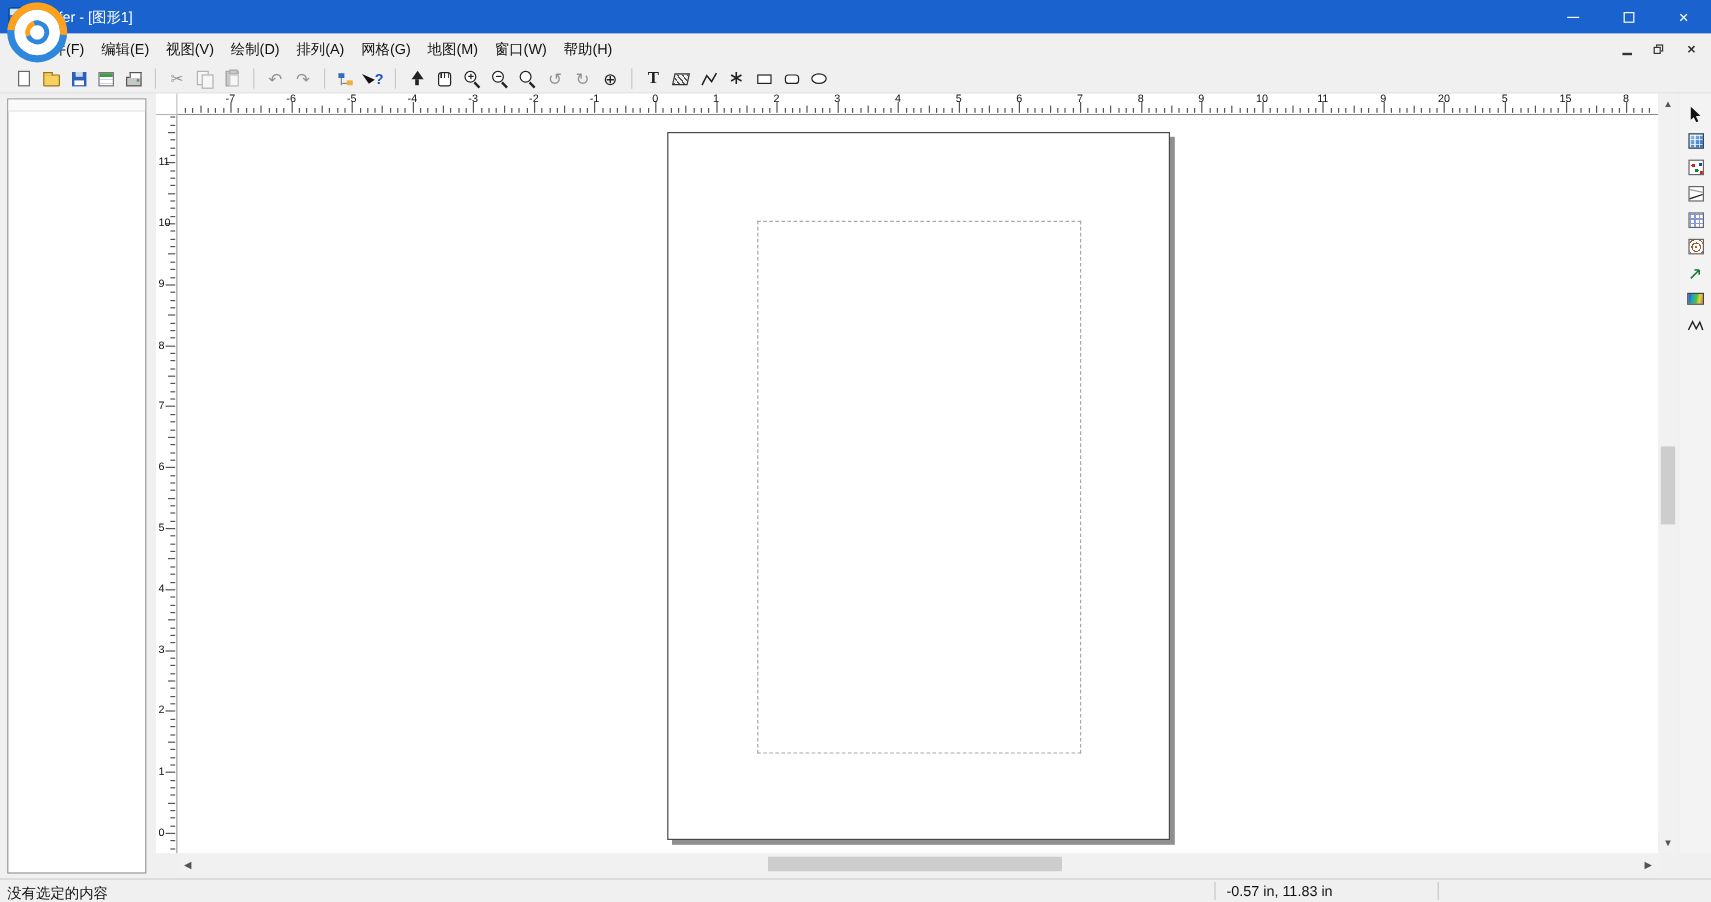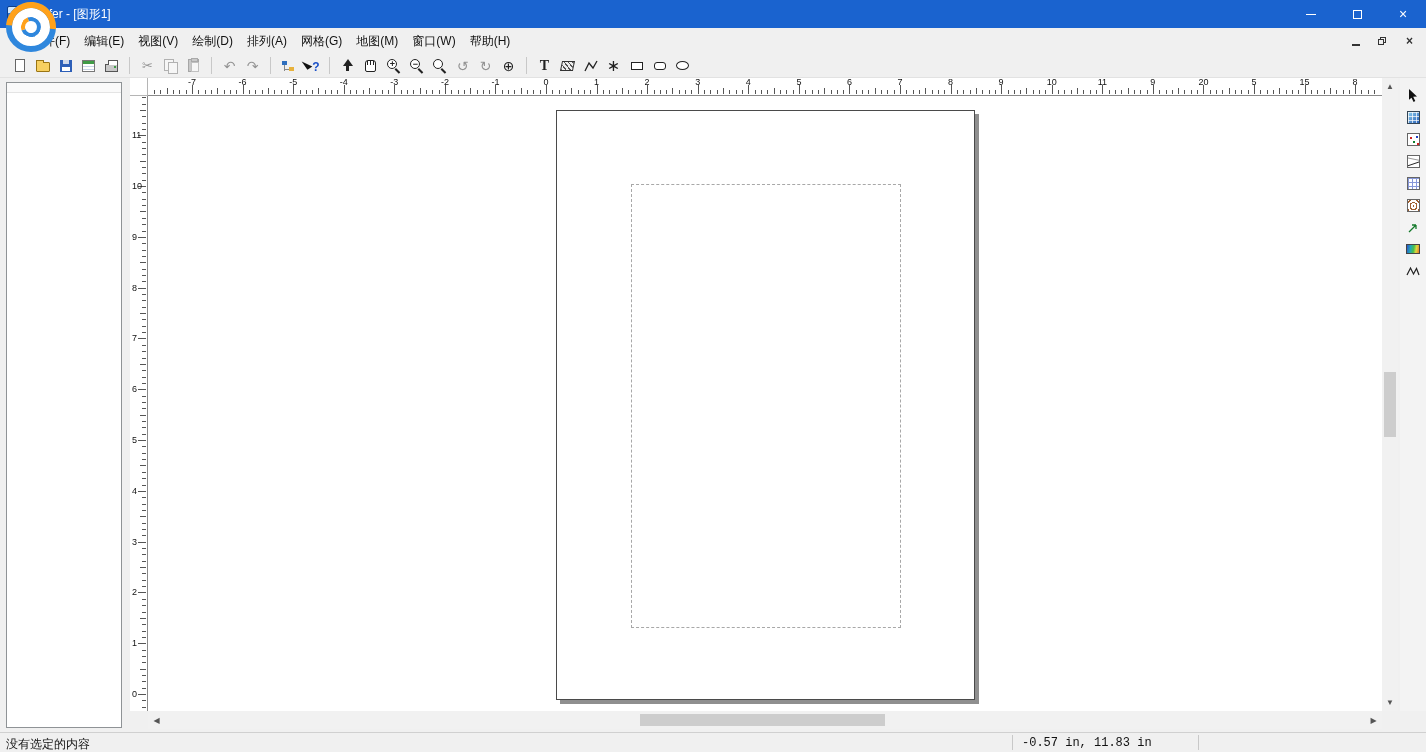--- a/index.html
+++ b/index.html
@@ -103,21 +103,21 @@
   .v-thumb{position:absolute;left:2px;width:12px;top:294px;height:65px;background:#cdcdcd;}
   .h-thumb{position:absolute;top:3px;height:12px;left:492px;width:245px;background:#cdcdcd;}
   .scroll-corner{position:absolute;left:1382px;top:711px;width:16px;height:18px;background:#f0f0f0;}
   
   .map-toolbar{position:absolute;left:1400px;top:78px;width:26px;height:633px;background:#f3f3f3;display:flex;flex-direction:column;align-items:center;padding-top:6px;box-sizing:border-box;}
   .mbtn{width:22px;height:22px;display:flex;align-items:center;justify-content:center;flex:none;}
   
   .statusbar{position:absolute;left:0;top:732px;width:1426px;height:20px;background:#f0f0f0;border-top:1px solid #d0d0d0;box-sizing:border-box;font-size:12px;color:#111;}
   .sb-msg{position:absolute;left:6px;top:3px;}
   .sb-sep{position:absolute;top:2px;width:1px;height:15px;background:#c8c8c8;}
-  .sb-coords{position:absolute;left:1022px;top:3px;font-family:Liberation Mono, monospace;}
+  .sb-coords{position:absolute;left:1022px;top:3px;}
   
   .watermark{position:absolute;left:6px;top:2px;z-index:60;display:flex;align-items:flex-start;pointer-events:none;}
   .wm-logo{width:50px;height:50px;border-radius:50%;border:6px solid #2f87dd;background:#fff;box-sizing:border-box;position:relative;}
   .wm-logo::before{content:"";position:absolute;left:-6px;top:-6px;width:50px;height:50px;border-radius:50%;border:6px solid transparent;border-top-color:#ffa11a;border-right-color:#ffa11a;box-sizing:border-box;transform:rotate(-40deg);}
   .wm-logo::after{content:"";position:absolute;left:9px;top:9px;width:20px;height:20px;border-radius:50%;border:4px solid #2f87dd;border-left-color:#ffa11a;box-sizing:border-box;transform:rotate(25deg);}
   .wm-texts{margin-left:6px;padding-top:4px;}
   .wm-site{display:block;font-size:22px;font-weight:bold;color:#1f86e8;letter-spacing:3px;text-shadow:-1px -1px 0 #fff,1px -1px 0 #fff,-1px 1px 0 #fff,1px 1px 0 #fff;}
   .wm-url{display:block;font-size:16px;font-weight:bold;color:#ffa11a;margin-left:18px;margin-top:2px;text-shadow:-1px -1px 0 #fff,1px -1px 0 #fff,-1px 1px 0 #fff,1px 1px 0 #fff;}
 </style>
 </head>

